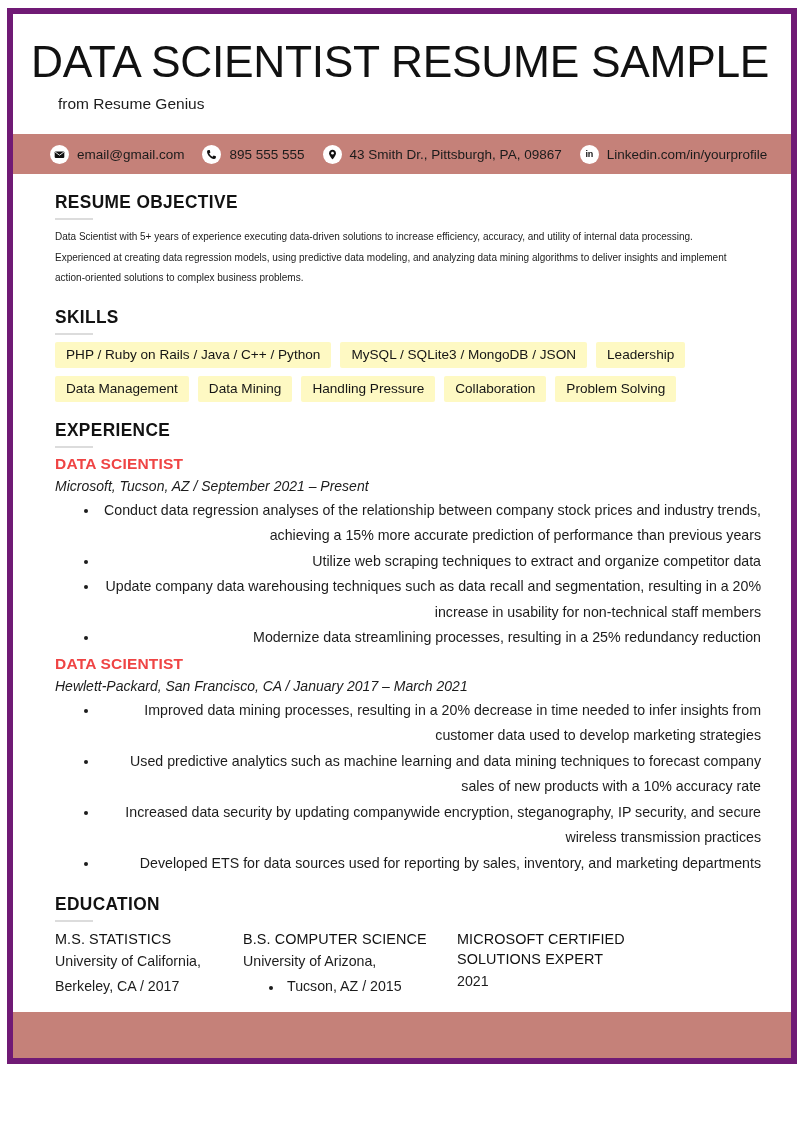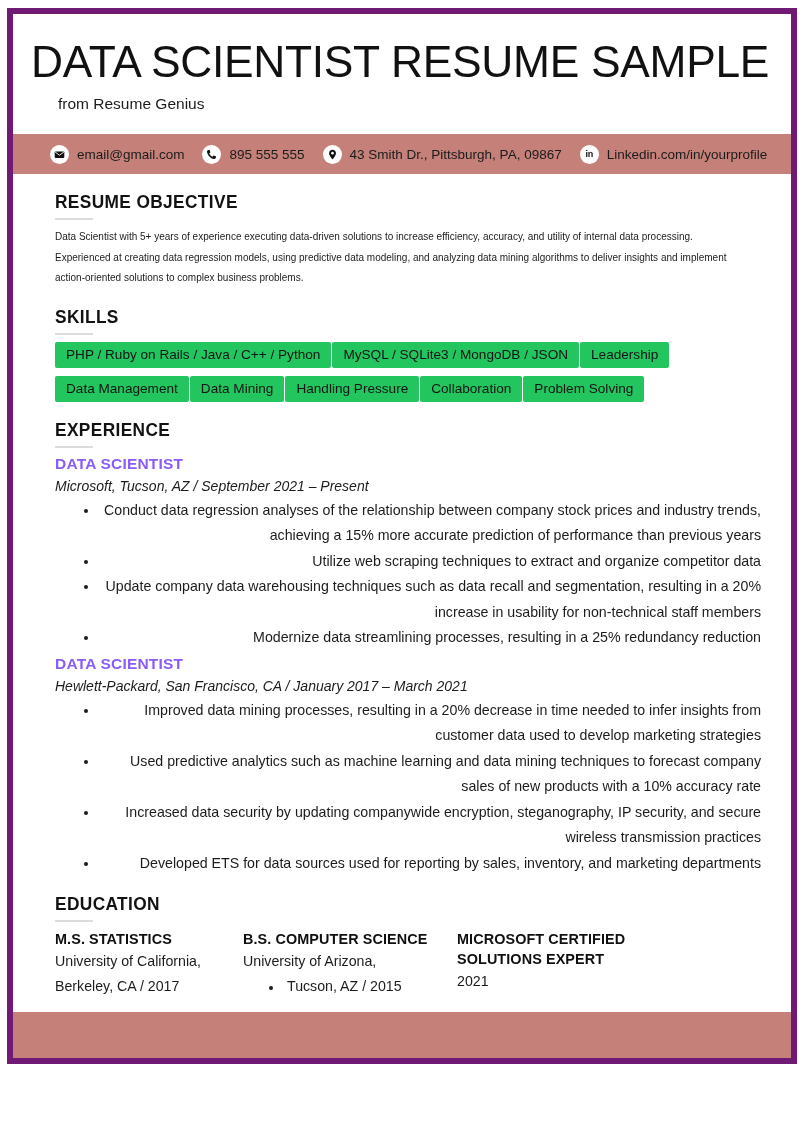--- a/index.html
+++ b/index.html
@@ -120,35 +120,35 @@
   }
 
   
   .skills-rows { margin-top: 2px; }
   .skills-row {
     display: flex;
     flex-wrap: nowrap;
     margin-bottom: 8px;
   }
   .skill-pill {
-    background: #22c55e;
+    background: #fef9c3;
     color: #151515;
     font-size: 13.6px;
     padding: 5px 11px 6px 11px;
-    margin-right: 1px;
+    margin-right: 9px;
     border-radius: 2px;
     white-space: nowrap;
   }
 
   
   .job { margin-top: 2px; }
   .job-title {
     font-size: 15.5px;
     font-weight: bold;
-    color: #8b5cf6;
+    color: #ef4444;
     letter-spacing: 0.2px;
     margin-top: 4px;
   }
   .job-meta {
     font-size: 14px;
     font-style: italic;
     color: #1c1c1c;
     margin-top: 5px;
     margin-bottom: 2px;
   }
@@ -171,21 +171,21 @@
   .edu-cols {
     display: flex;
     margin-top: 4px;
   }
   .edu-col { box-sizing: border-box; }
   .edu-col.c1 { width: 188px; }
   .edu-col.c2 { width: 214px; }
   .edu-col.c3 { width: 250px; }
   .edu-degree {
     font-size: 14.4px;
-    font-weight: bold;
+    font-weight: normal;
     color: #101010;
     line-height: 20px;
     letter-spacing: 0.1px;
   }
   .edu-line {
     font-size: 14.2px;
     line-height: 25px;
     color: #1c1c1c;
   }
   ul.edu-bullets {

